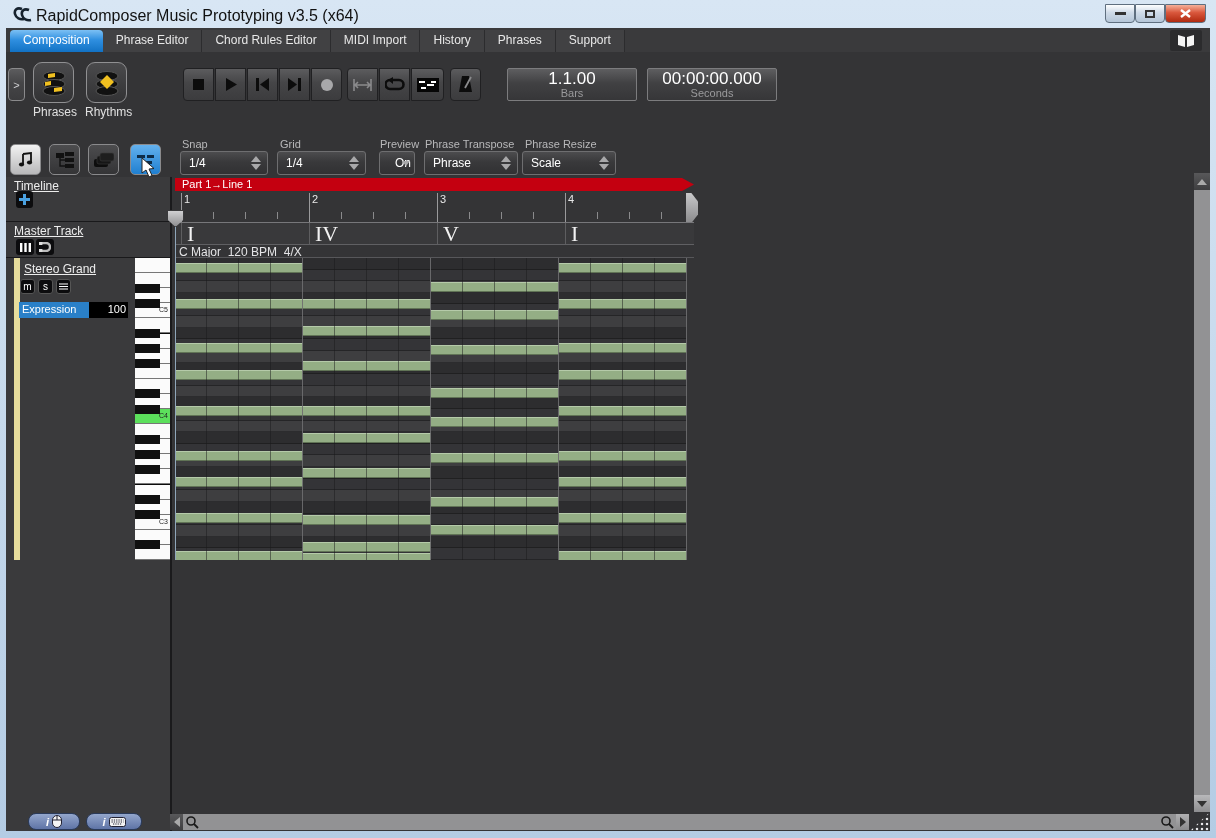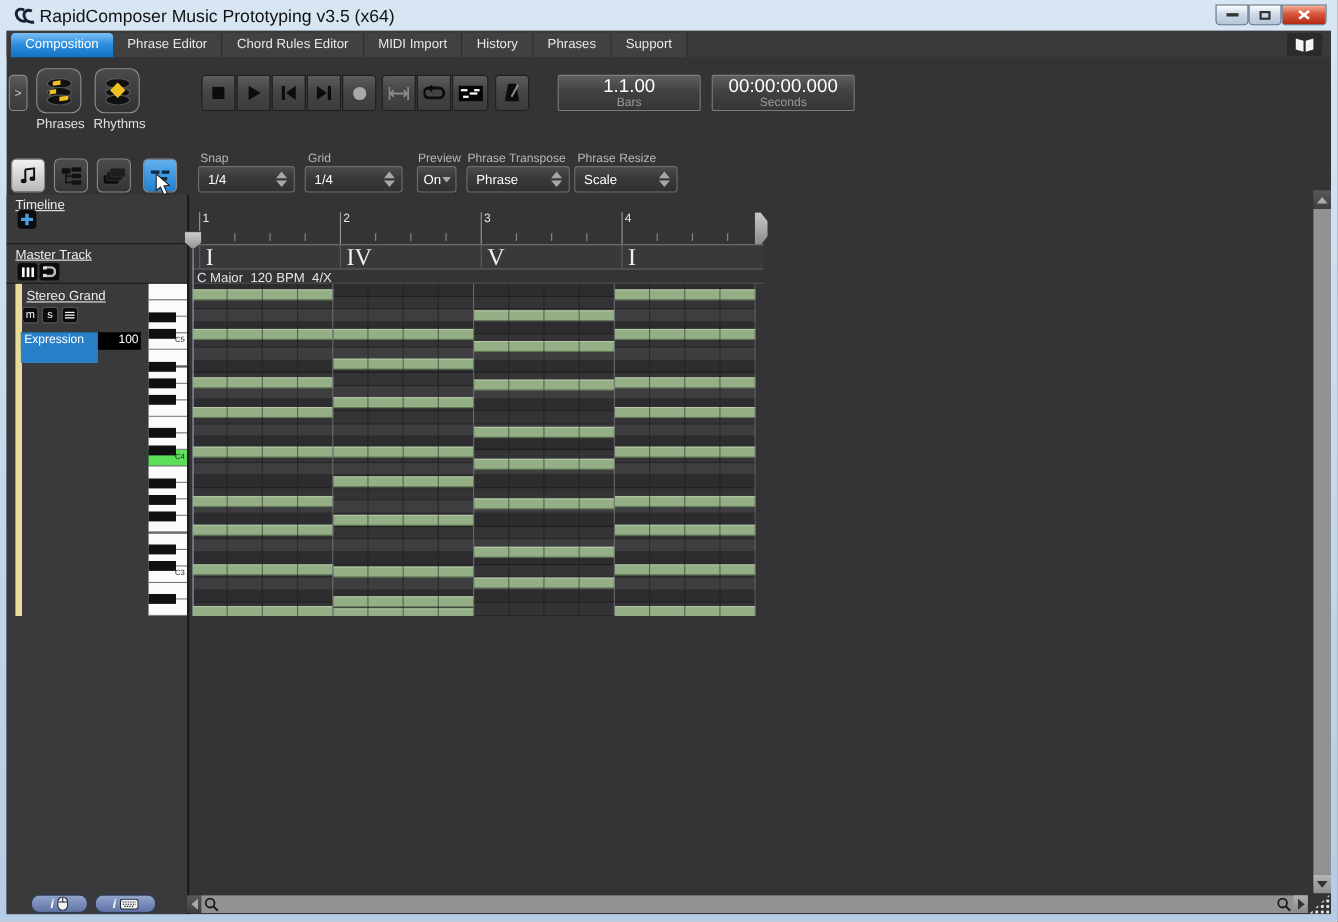--- a/index.html
+++ b/index.html
@@ -263,21 +263,21 @@
     <div class="abs optlabel" style="left:274px;top:110px">Grid</div>
     <div class="abs drop" style="left:271px;top:123px;width:89px;height:24px">
       <span>1/4</span>
       <span class="spinner">
           <i class="tri-up"></i>
           <i class="tri-dn"></i>
         </span>
     </div>
 
     <div class="abs optlabel" style="left:374px;top:110px">Preview</div>
-    <div class="abs drop" style="left:373px;top:123px;width:36px;height:24px;padding-left:5px">
+    <div class="abs drop" style="left:373px;top:123px;width:36px;height:24px;padding-left:15px">
       <span>On</span>
       <span class="spinner" style="right:4px">
           <i class="tri-dn sm"></i>
         </span>
     </div>
 
     <div class="abs optlabel" style="left:419px;top:110px">Phrase Transpose</div>
     <div class="abs drop" style="left:418px;top:123px;width:94px;height:24px">
       <span>Phrase</span>
       <span class="spinner">
@@ -328,27 +328,30 @@
       </div>
       <div class="abs sq-btn" style="left:32px;top:102px;width:15px;height:15px;border:1px solid #555;font-size:10px">
         <span>s</span>
       </div>
       <div class="abs sq-btn" style="left:50px;top:102px;width:15px;height:15px;border:1px solid #555">
         <svg width="9" height="7" viewBox="0 0 9 7">
           <path d="M0 1 H9 M0 3.5 H9 M0 6 H9" stroke="#fff" stroke-width="1.2"></path>
           </svg>
       </div>
       <div class="abs" style="left:13px;top:125px;width:109px;height:16px;background:#000">
-        <div style="position:absolute;left:0;top:0;width:70px;height:28px;background:#2a80c8;color:#fff;font-size:11px;padding:1px 0 0 3px">Expression</div>
+        <div style="position:absolute;left:0;top:0;width:70px;height:16px;background:#2a80c8;color:#fff;font-size:11px;padding:1px 0 0 3px">Expression</div>
         <div style="position:absolute;right:2px;top:1px;color:#fff;font-size:11px">100</div>
       </div>
     </div>
 
     <div class="abs" style="left:164px;top:149px;width:2px;height:654px;background:#1a1a1c"></div>
 
+    <div class="abs" id="part-banner">
+      <span>Part 1→Line 1</span>
+    </div>
 
     <div class="abs" id="ruler" style="left:169px;top:163px;width:525px;height:31px">
         <div class="abs ruler-barline" style="left: 6px; top: 2px; height: 29px;"></div>
         <div class="abs ruler-num" style="left: 9px; top: 2px;">1</div>
         <div class="abs ruler-tick" style="left: 38px; top: 21px;"></div>
         <div class="abs ruler-tick" style="left: 70px; top: 21px;"></div>
         <div class="abs ruler-tick" style="left: 102px; top: 21px;"></div>
         <div class="abs ruler-barline" style="left: 134px; top: 2px; height: 29px;"></div>
         <div class="abs ruler-num" style="left: 137px; top: 2px;">2</div>
         <div class="abs ruler-tick" style="left: 166px; top: 21px;"></div>

